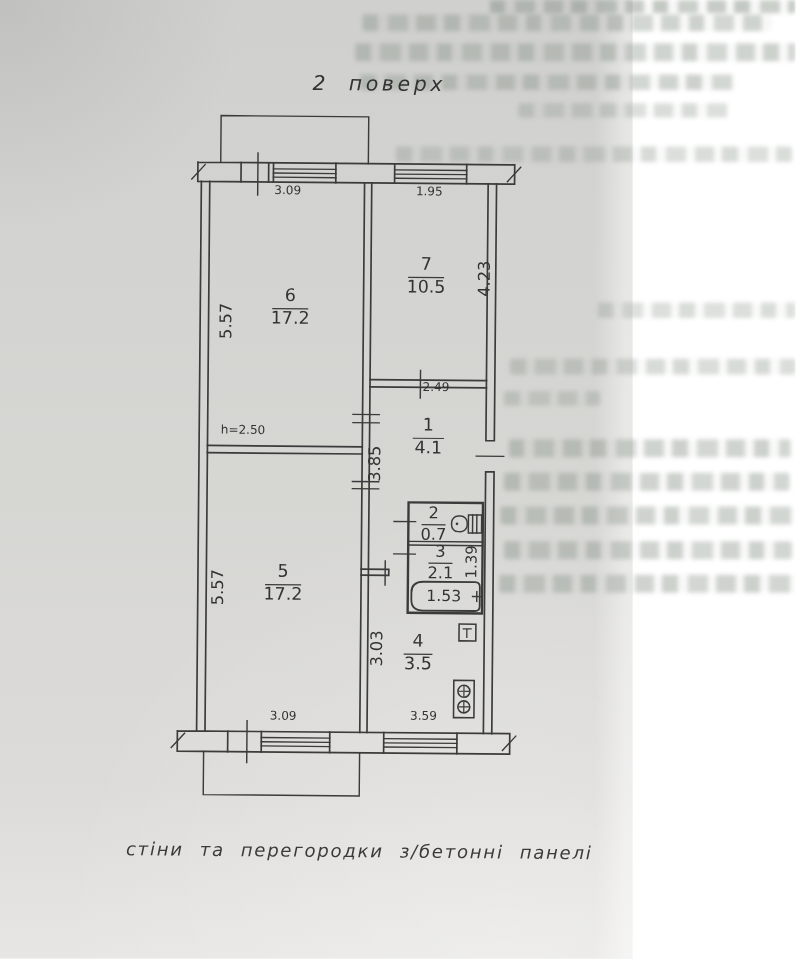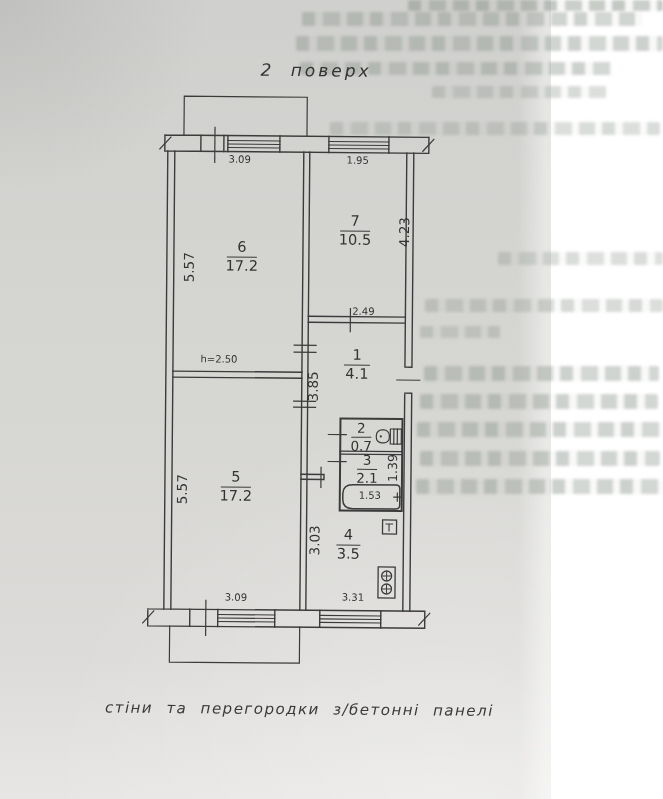--- a/index.html
+++ b/index.html
@@ -9,21 +9,20 @@
     overflow:hidden;
   }
   .page{
     position:relative;width:527px;height:799px;
     background:
       radial-gradient(55% 35% at 0% 0%, rgba(110,110,108,.16), transparent 70%),
       linear-gradient(90deg, rgba(0,0,0,0) 94%, rgba(255,255,255,.45) 99%),
       radial-gradient(120% 80% at 80% 100%, rgba(255,255,255,.30), transparent 60%),
       linear-gradient(180deg, #d0d0ce 0%, #d6d6d3 50%, #dcdbd9 82%, #e7e6e4 100%);
     color:#2e2e2e;
-    padding-left:24px;
   }
   .tilt{position:absolute;inset:0;transform:rotate(0.5deg);transform-origin:50% 45%;}
   svg.plan{position:absolute;left:0;top:0;}
   .title{
     position:absolute;left:258px;top:60px;width:160px;
     font-size:17px;font-style:italic;letter-spacing:3px;word-spacing:8px;
     color:#333;
   }
   .caption{
     position:absolute;left:108px;top:700px;width:480px;
@@ -152,28 +151,28 @@
         <circle cx="388.5" cy="588" r="5"></circle>
         <path d="M388.5 584 V592 M384.5 588 H392.5" stroke-width="1"></path>
       </g>
     </svg>
 
     <div class="hdim" style="left:210px;top:154px;">3.09</div>
     <div class="hdim" style="left:328px;top:154px;">1.95</div>
     <div class="vdim" style="left:383px;top:223px;">4.23</div>
     <div class="vdim" style="left:168px;top:260px;">5.57</div>
     <div class="vdim" style="left:163px;top:482px;">5.57</div>
-    <div class="hdim" style="left:335px;top:305px;">2.49</div>
+    <div class="hdim" style="left:335px;top:317px;">2.49</div>
     <div class="vdim" style="left:293px;top:378px;">3.85</div>
     <div class="vdim" style="left:374px;top:459px;font-size:12.5px;">1.39</div>
-    <div class="hdim" style="left:343px;top:489px;font-size:10px;">1.53</div>
+    <div class="hdim" style="left:343px;top:489px;font-size:13px;">1.53</div>
     <div class="vdim" style="left:296px;top:532px;">3.03</div>
     <div class="hdim" style="left:210px;top:592px;">3.09</div>
-    <div class="hdim" style="left:327px;top:591px;">3.31</div>
-    <div class="hdim" style="left:184px;top:354px;width:70px;text-align:center;">h=2.50</div>
+    <div class="hdim" style="left:327px;top:591px;">3.59</div>
+    <div class="hdim" style="left:184px;top:354px;width:70px;text-align:left;">h=2.50</div>
 
     <div class="room" style="left:219px;top:240px;">
       <div>6</div>
       <div class="rule" style="width:30px;"></div>
       <div>17.2</div>
     </div>
     <div class="room" style="left:332px;top:213px;">
       <div>7</div>
       <div class="rule" style="width:30px;"></div>
       <div>10.5</div>

